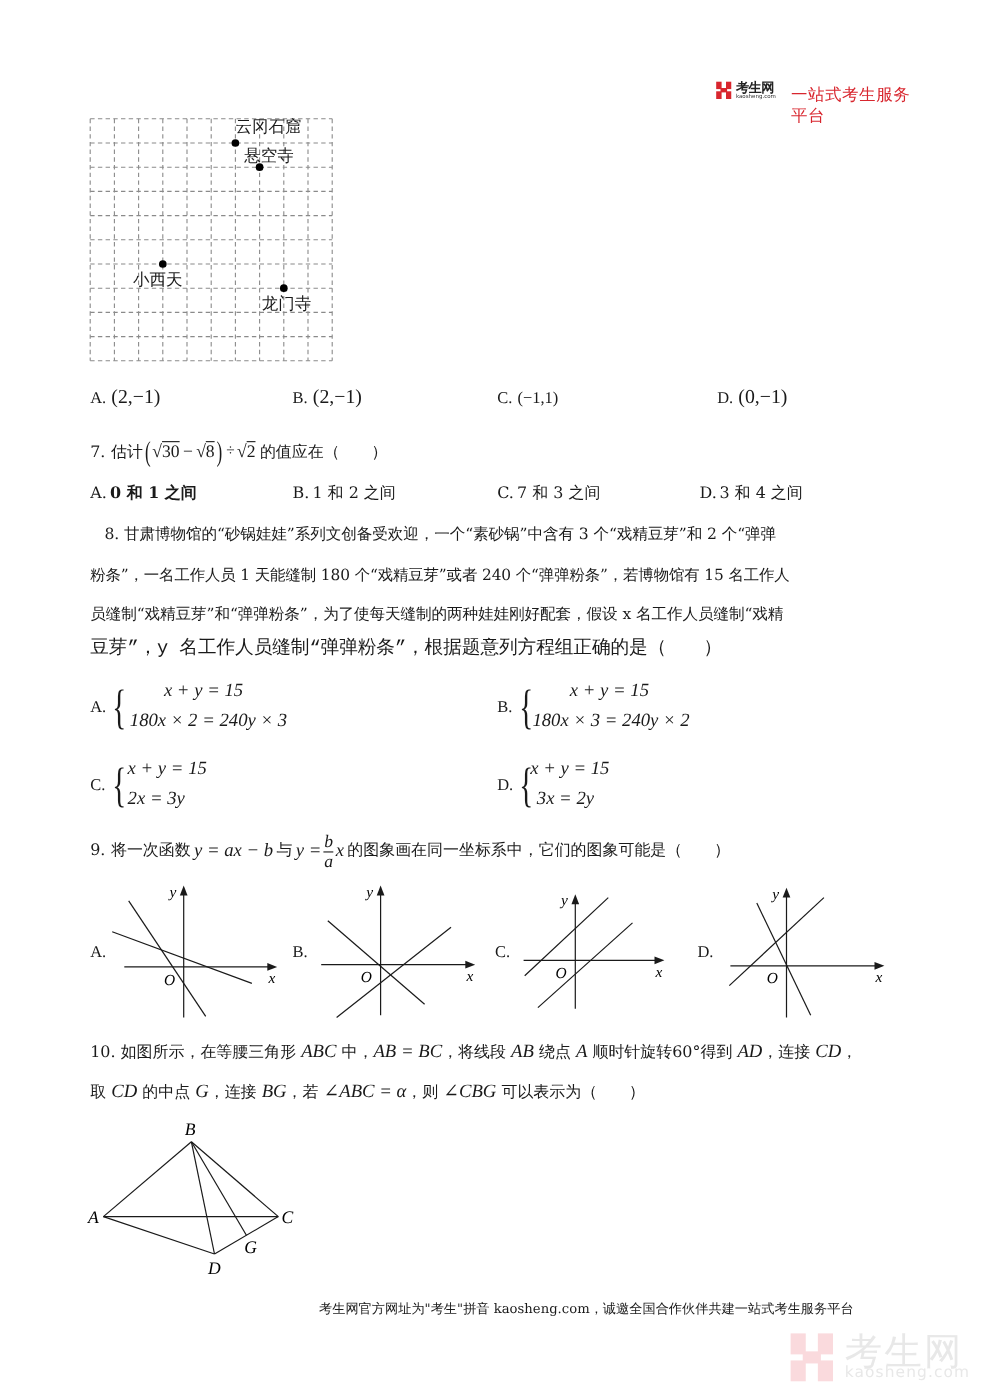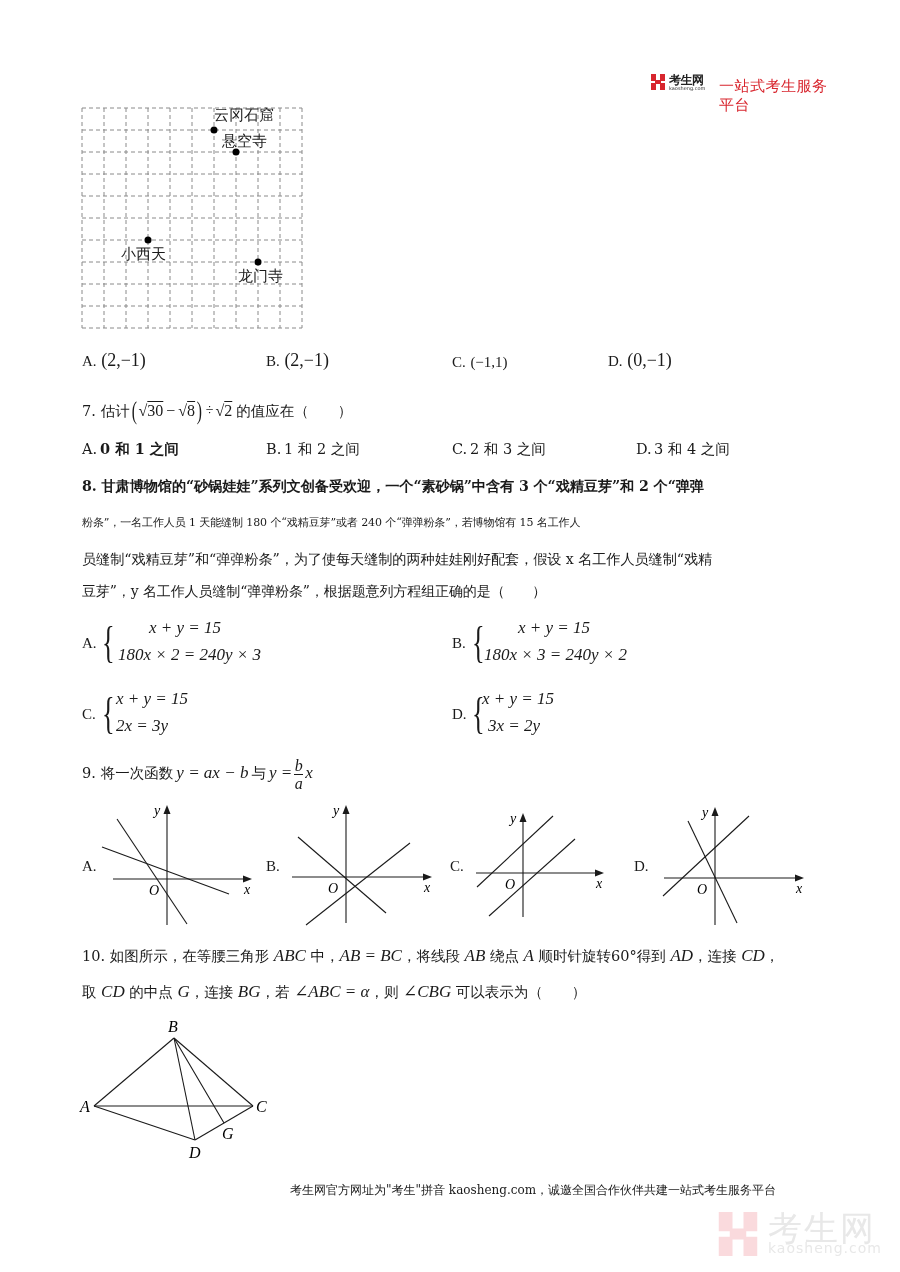--- a/index.html
+++ b/index.html
@@ -78,21 +78,21 @@
   <span class="mathn" style="font-size:18px;">(2,−1)</span>
 </div>
 <div class="abs txt" style="left:266px;top:350px;">
   <span class="opt-label">B.</span>
   <span class="mathn" style="font-size:18px;">(2,−1)</span>
 </div>
 <div class="abs txt" style="left:452px;top:352px;">
   <span class="opt-label">C.</span>
   <span class="mathn" style="font-size:15px;">(−1,1)</span>
 </div>
-<div class="abs txt" style="left:608px;top:350px;">
+<div class="abs txt" style="left:652px;top:350px;">
   <span class="opt-label">D.</span>
   <span class="mathn" style="font-size:18px;">(0,−1)</span>
 </div>
 
 <div class="abs txt" style="left:82px;top:398px;height:26px;display:flex;align-items:center;">
   <span>7.</span>
   <span style="margin-left:5px;">估计</span>
   <span class="mathn" style="font-size:26px;line-height:26px;transform:scaleX(0.6);display:inline-block;">(</span>
   <span class="mathn" style="font-size:16px;">√<span style="text-decoration:overline;">30</span></span>
   <span class="mathn" style="font-size:16px;margin:0 3px;">−</span>
@@ -101,28 +101,28 @@
   <span class="mathn" style="font-size:14px;margin:0 2px;">÷</span>
   <span class="mathn" style="font-size:16px;">√<span style="text-decoration:overline;">2</span></span>
   <span style="margin-left:4px;">的值应在（　　）</span>
 </div>
 
 <div class="abs txt" style="left:82px;top:439px;">A.</div>
 <div class="abs txt" style="left:100px;top:439px;font-weight:bold;">0 和 1 之间</div>
 <div class="abs txt" style="left:266px;top:439px;">B.</div>
 <div class="abs txt" style="left:284px;top:439px;">1 和 2 之间</div>
 <div class="abs txt" style="left:452px;top:439px;">C.</div>
-<div class="abs txt" style="left:470px;top:439px;">2 和 3 之间</div>
+<div class="abs txt" style="left:470px;top:439px;">7 和 3 之间</div>
 <div class="abs txt" style="left:636px;top:439px;">D.</div>
 <div class="abs txt" style="left:654px;top:439px;">3 和 4 之间</div>
 
-<div class="abs txt" style="left:82px;top:476px;font-size:14.2px;letter-spacing:-0.1px;font-weight:bold;">8. 甘肃博物馆的“砂锅娃娃”系列文创备受欢迎，一个“素砂锅”中含有 3 个“戏精豆芽”和 2 个“弹弹</div>
-<div class="abs txt" style="left:82px;top:513px;font-size:11px;letter-spacing:-0.1px;">粉条”，一名工作人员 1 天能缝制 180 个“戏精豆芽”或者 240 个“弹弹粉条”，若博物馆有 15 名工作人</div>
+<div class="abs txt" style="left:95px;top:476px;font-size:14.2px;letter-spacing:-0.1px;">8. 甘肃博物馆的“砂锅娃娃”系列文创备受欢迎，一个“素砂锅”中含有 3 个“戏精豆芽”和 2 个“弹弹</div>
+<div class="abs txt" style="left:82px;top:513px;font-size:14px;letter-spacing:-0.1px;">粉条”，一名工作人员 1 天能缝制 180 个“戏精豆芽”或者 240 个“弹弹粉条”，若博物馆有 15 名工作人</div>
 <div class="abs txt" style="left:82px;top:549px;font-size:14.2px;letter-spacing:-0.1px;">员缝制“戏精豆芽”和“弹弹粉条”，为了使每天缝制的两种娃娃刚好配套，假设 x 名工作人员缝制“戏精</div>
-<div class="abs txt" style="left:82px;top:581px;font-size:14px;letter-spacing:-0.1px;">豆芽”，y 名工作人员缝制“弹弹粉条”，根据题意列方程组正确的是（　　）</div>
+<div class="abs txt" style="left:82px;top:581px;font-size:17px;letter-spacing:-0.1px;font-family:Liberation Mono, monospace;">豆芽”，y 名工作人员缝制“弹弹粉条”，根据题意列方程组正确的是（　　）</div>
 
 <div class="abs" style="left:82px;top:615px;width:360px;height:60px;">
   <span class="abs opt-label" style="left:0;top:20px;">A.</span>
   <span class="abs brace" style="left:20px;top:6px;">{</span>
   <span class="abs eq" style="left:67px;top:3px;">x + y = 15</span>
   <span class="abs eq" style="left:36px;top:30px;">180x × 2 = 240y × 3</span>
 </div>
 <div class="abs" style="left:452px;top:615px;width:360px;height:60px;">
   <span class="abs opt-label" style="left:0;top:20px;">B.</span>
   <span class="abs brace" style="left:20px;top:6px;">{</span>
@@ -147,20 +147,21 @@
   <span style="margin-left:5px;">将一次函数</span>
   <span class="math" style="font-size:17px;margin:0 3px;">y = ax − b</span>
   <span>与</span>
   <span class="math" style="font-size:17px;margin-left:3px;">y =</span>
   <span style="display:inline-flex;flex-direction:column;align-items:center;margin:0 2px;position:relative;top:1px;">
     <span class="math" style="font-size:16px;line-height:17px;">b</span>
     <span style="width:9px;border-top:1px solid #1a1a1a;"></span>
     <span class="math" style="font-size:16px;line-height:17px;">a</span>
   </span>
   <span class="math" style="font-size:17px;margin-right:3px;">x</span>
+  <span>的图象画在同一坐标系中，它们的图象可能是（　　）</span>
 </div>
 
 <div class="abs opt-label" style="left:82px;top:858px;">A.</div>
 <div class="abs opt-label" style="left:266px;top:858px;">B.</div>
 <div class="abs opt-label" style="left:450px;top:858px;">C.</div>
 <div class="abs opt-label" style="left:634px;top:858px;">D.</div>
 
 <svg class="abs" id="q9svg" style="left:0;top:795px;" width="900" height="140">
     <g>
       <line x1="113" y1="84" x2="246" y2="84" stroke="#1a1a1a" stroke-width="1.1"></line>

